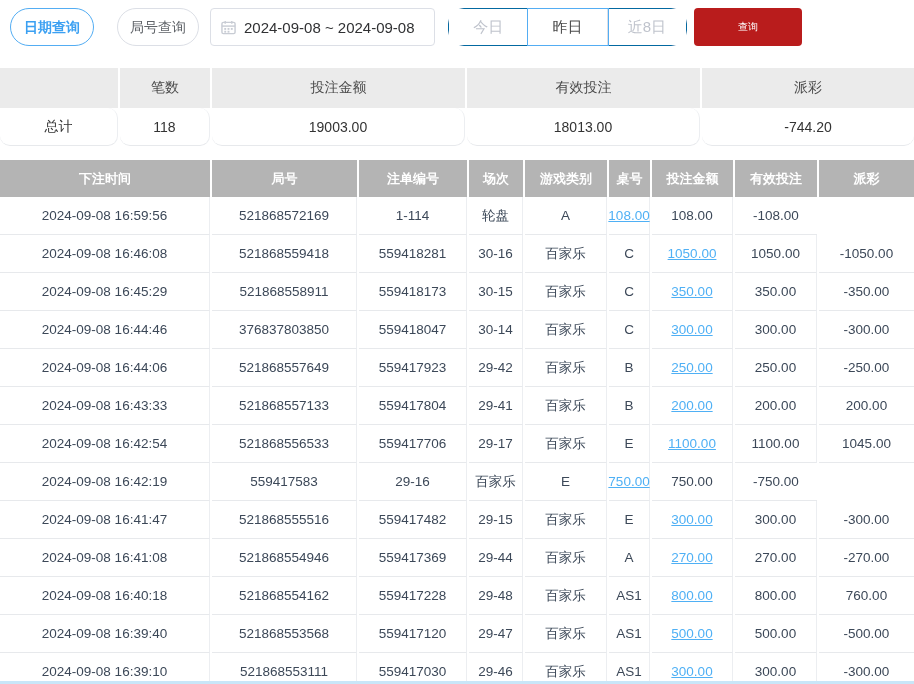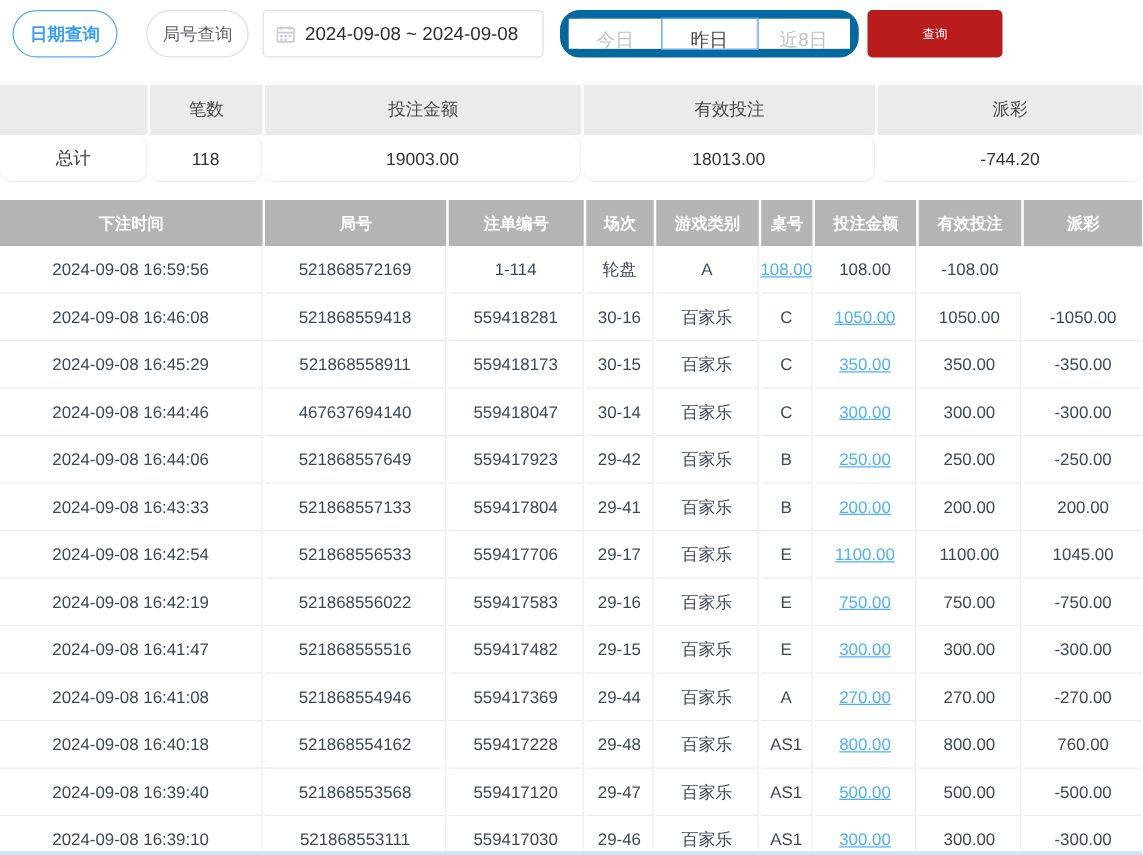--- a/index.html
+++ b/index.html
@@ -19,21 +19,21 @@
   .pill1 { left:10px; width:84px; }
   .pill2 { left:117px; width:82px; }
   .date-input {
     left:210px; width:225px; border:1px solid #dcdfe6; border-radius:4px;
     background:#fff; display:flex; align-items:center; padding:0 10px; gap:8px;
     cursor:pointer;
   }
   .date-input .cal { display:flex; align-items:center; }
   .date-input .date-text { font-size:15px; color:#303133; white-space:nowrap; }
   .seg-group {
-    left:448px; width:239px; display:flex; border:7px solid #0369a1;
+    left:448px; width:239px; display:flex; border:1px solid #0369a1;
     border-radius:16px; overflow:visible; background:#fca5a5;
   }
   .seg {
     flex:1; border:none; border-right:1px solid #dcdfe6; background:#fff;
     font-size:15px; color:#bfc3cc; cursor:pointer; font-family:inherit;
     line-height:36px; padding:0;
   }
   .seg:last-child { border-right:none; }
   .seg-active {
     position:relative; z-index:2; color:#4a4a4a;
@@ -172,21 +172,21 @@
     <div class="cell">C</div>
     <div class="cell">
             <a class="bet-link">350.00</a>
           </div>
     <div class="cell">350.00</div>
     <div class="cell payout neg">-350.00</div>
   </div>
 
   <div class="r-grid r-row">
     <div class="cell">2024-09-08 16:44:46</div>
-    <div class="cell">467637694140</div>
+    <div class="cell">376837803850</div>
     <div class="cell">559418047</div>
     <div class="cell">30-14</div>
     <div class="cell">百家乐</div>
     <div class="cell">C</div>
     <div class="cell">
             <a class="bet-link">300.00</a>
           </div>
     <div class="cell">300.00</div>
     <div class="cell payout neg">-300.00</div>
   </div>
@@ -228,21 +228,20 @@
     <div class="cell">E</div>
     <div class="cell">
             <a class="bet-link">1100.00</a>
           </div>
     <div class="cell">1100.00</div>
     <div class="cell payout">1045.00</div>
   </div>
 
   <div class="r-grid r-row">
     <div class="cell">2024-09-08 16:42:19</div>
-    <div class="cell">521868556022</div>
     <div class="cell">559417583</div>
     <div class="cell">29-16</div>
     <div class="cell">百家乐</div>
     <div class="cell">E</div>
     <div class="cell">
             <a class="bet-link">750.00</a>
           </div>
     <div class="cell">750.00</div>
     <div class="cell payout neg">-750.00</div>
   </div>

